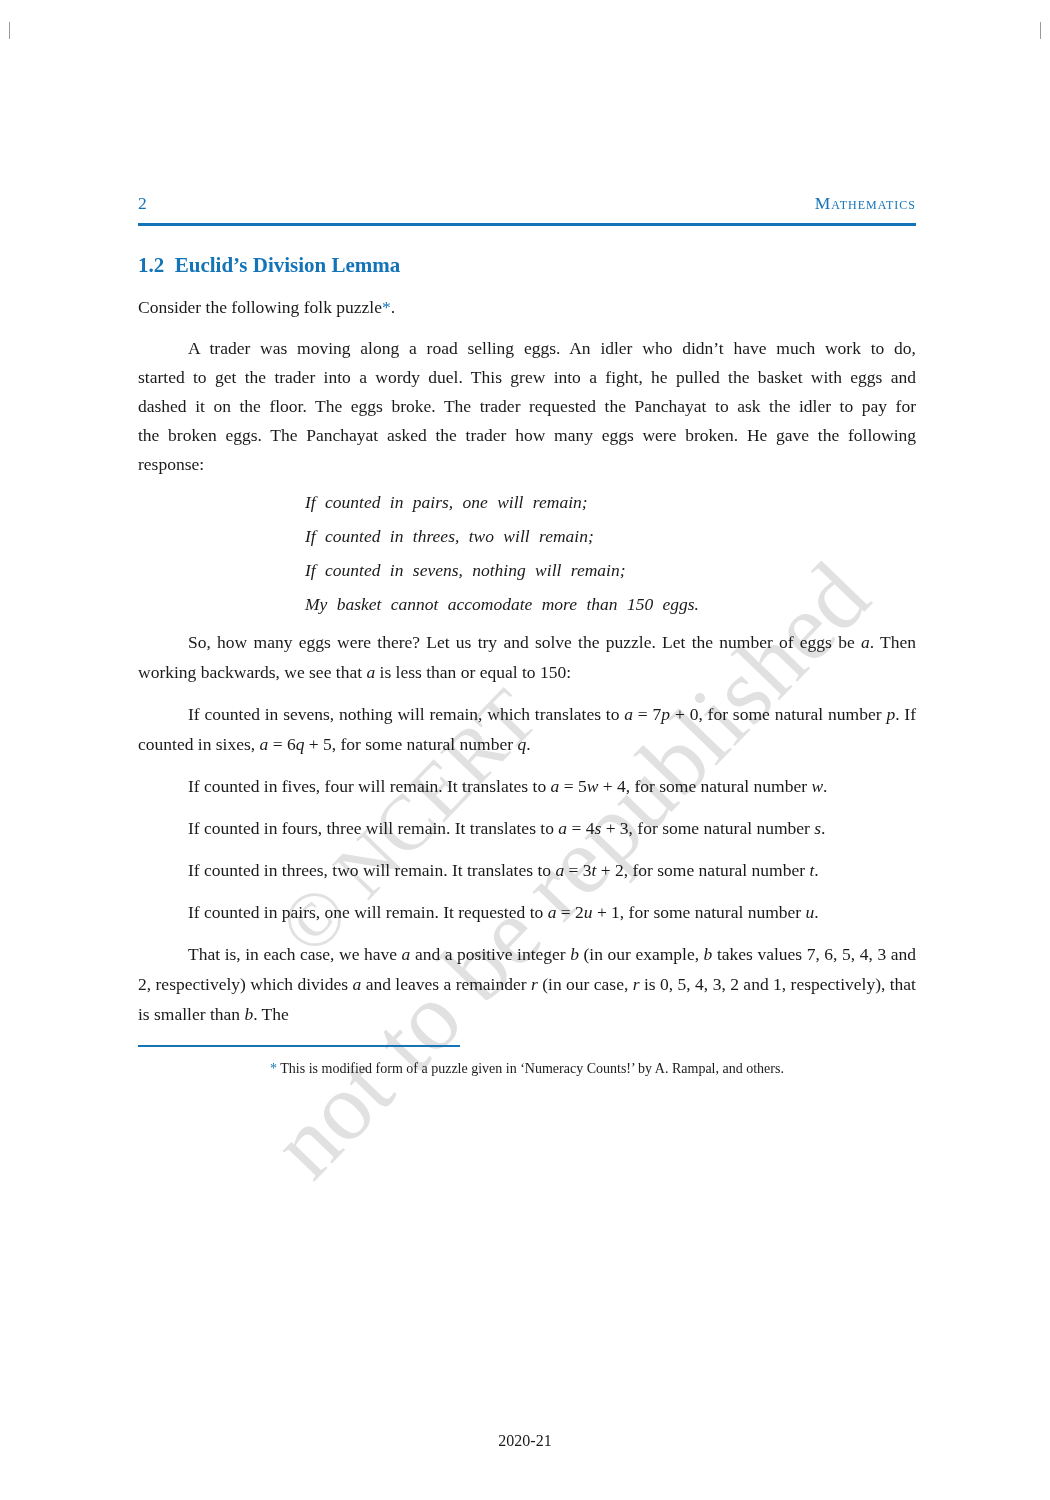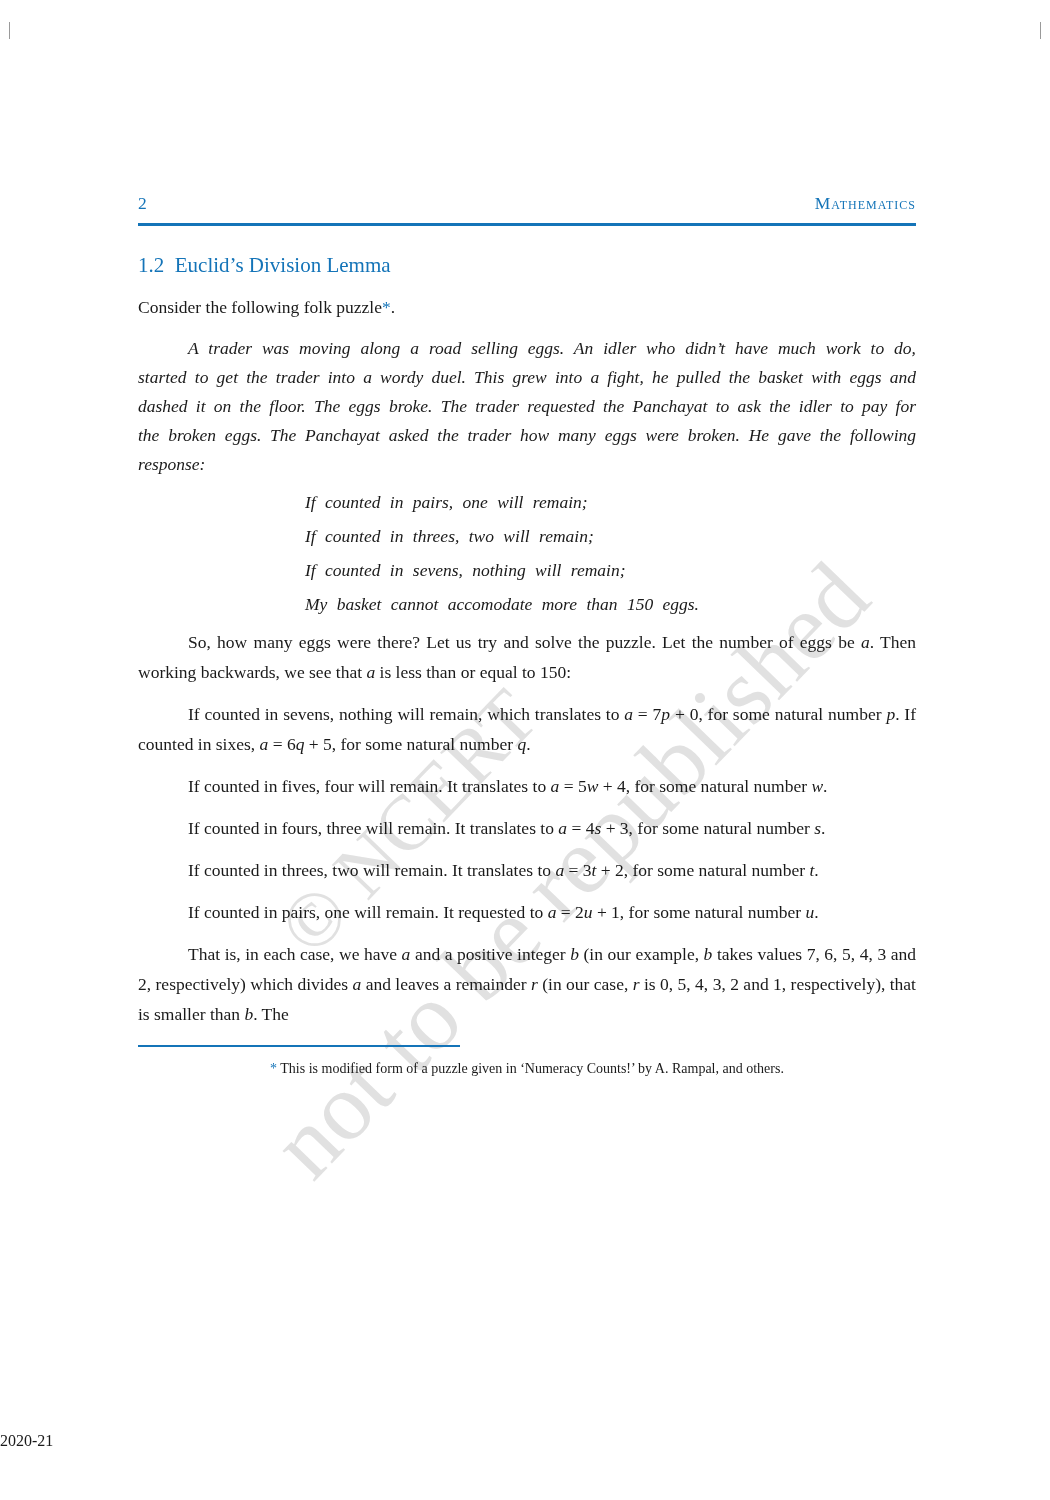--- a/index.html
+++ b/index.html
@@ -49,31 +49,30 @@
     align-items: baseline;
     color: var(--accent);
     font-size: 17.5px;
   }
   .running-head-right { font-variant: small-caps; letter-spacing: 1px; }
   .header-rule { height: 3px; background: var(--accent); margin-top: 5px; }
 
   .section-heading {
     margin: 26px 0 14px 0;
     font-size: 21px;
-    font-weight: normal;
+    font-weight: bold;
     color: var(--accent);
     line-height: 26px;
   }
 
   p { margin: 0 0 12px 0; }
   .para { text-align: justify; text-indent: 50px; }
   .no-indent { text-indent: 0; text-align: left; }
 
   .puzzle-para {
-    font-style: italic;
     text-align: justify;
     text-indent: 50px;
     line-height: 29px;
     word-spacing: 3px;
     margin-bottom: 4px;
   }
   .responses { margin: 6px 0 6px 167px; }
   .response-line {
     font-style: italic;
     line-height: 34px;
@@ -87,21 +86,21 @@
     margin: 16px 0 10px 0;
   }
   .footnote { font-size: 14px; line-height: 24px; margin: 1px; text-align: center; text-indent: 0; }
 
   .page-footer {
     position: absolute;
     z-index: 1;
     left: 0;
     width: 1050px;
     top: 1432px;
-    text-align: left;
+    text-align: center;
     font-size: 16px;
     color: var(--text);
   }
 
   .accent { color: var(--accent); }
   i { font-style: italic; }
 </style>
 </head>
 <body>
 

